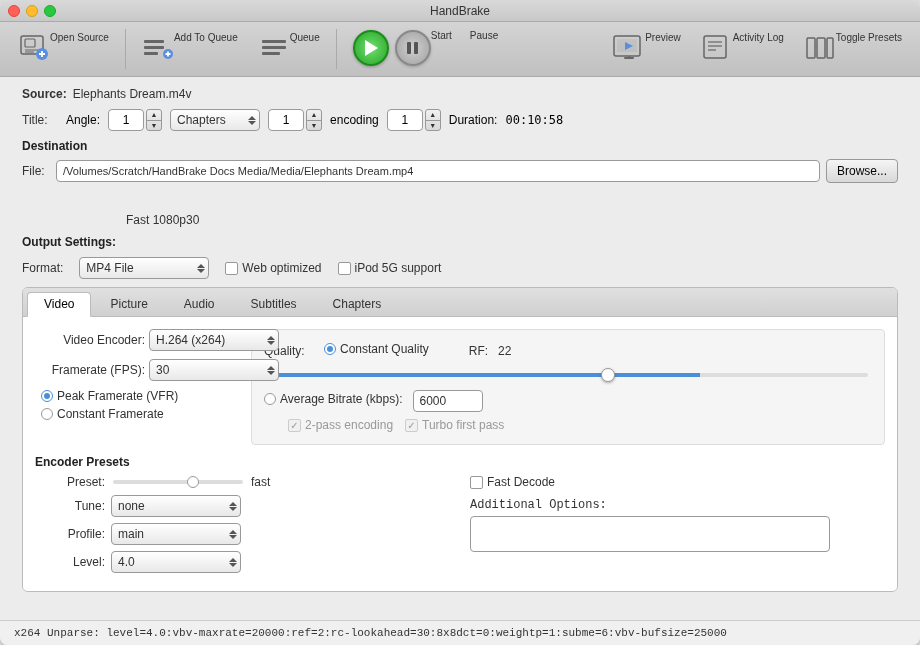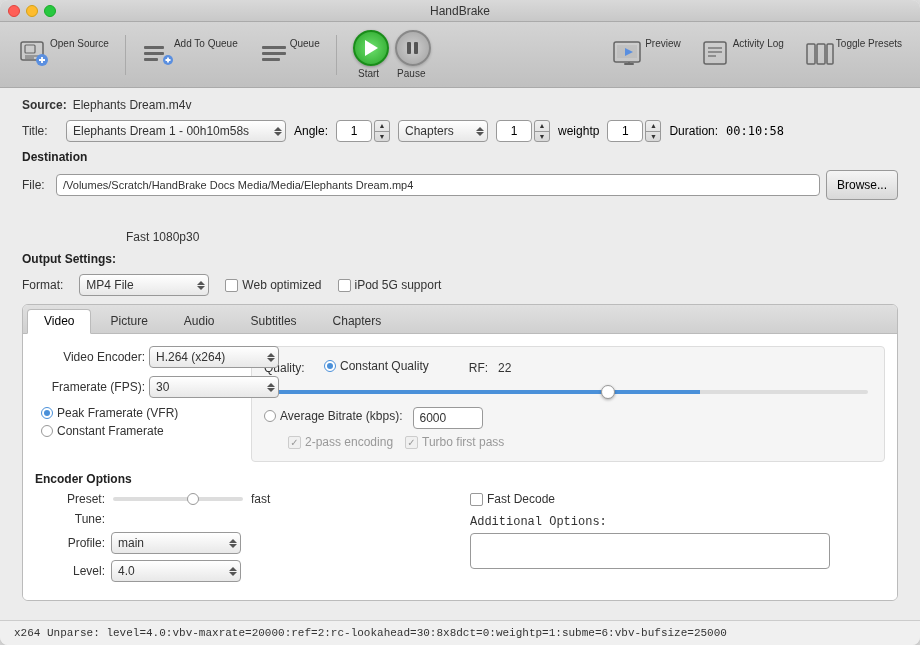--- a/index.html
+++ b/index.html
@@ -256,21 +256,21 @@
       flex: 1;
       height: 22px;
       border: 1px solid #999;
       border-radius: 4px;
       background: white;
       padding: 0 6px;
       font-size: 11px;
       color: #333;
     }
     .browse-btn {
-      height: 30px;
+      height: 24px;
       padding: 0 10px;
       background: linear-gradient(to bottom, #f5f5f5, #d8d8d8);
       border: 1px solid #999;
       border-radius: 4px;
       font-size: 12px;
       cursor: pointer;
       white-space: nowrap;
     }
     .output-settings-row {
       display: flex;
@@ -584,21 +584,21 @@
       <div class="toolbar-icon">
         <svg width="32" height="32" viewBox="0 0 32 32">
           <rect x="4" y="8" width="24" height="3" rx="1" fill="#666"></rect>
           <rect x="4" y="14" width="24" height="3" rx="1" fill="#666"></rect>
           <rect x="4" y="20" width="18" height="3" rx="1" fill="#666"></rect>
         </svg>
       </div>
       <span class="toolbar-label">Queue</span>
     </div>
     <div class="toolbar-separator"></div>
-    <div style="display:flex;flex-direction:column;align-items:center;padding:2px 8px;cursor:pointer;">
+    <div style="display:flex;flex-direction:row;align-items:flex-start;padding:2px 8px;cursor:pointer;">
       <div style="display:flex;gap:6px;margin-bottom:2px;">
         <div class="start-btn"></div>
         <div class="pause-btn">
           <div class="pause-bar"></div>
           <div class="pause-bar"></div>
         </div>
       </div>
       <div style="display:flex;gap:18px;">
         <span class="toolbar-label">Start</span>
         <span class="toolbar-label">Pause</span>
@@ -644,26 +644,20 @@
 
   <div class="content">
 
     <div class="source-line">
       <strong>Source:</strong>
       <span>Elephants Dream.m4v</span>
     </div>
 
     <div class="form-row">
       <span class="form-label">Title:</span>
-      <div class="mac-select-wrapper">
-        <select class="mac-select" style="width:220px;">
-          <option>Elephants Dream 1 - 00h10m58s</option>
-        </select>
-        <div class="mac-select-arrow"></div>
-      </div>
       <span>Angle:</span>
       <div class="mac-stepper">
         <input type="text" value="1" style="width: 36px;">
         <div class="stepper-btns">
           <div class="stepper-btn">▲</div>
           <div class="stepper-btn">▼</div>
         </div>
       </div>
       <div class="mac-select-wrapper">
         <select class="mac-select select-narrow">
@@ -671,21 +665,21 @@
         </select>
         <div class="mac-select-arrow"></div>
       </div>
       <div class="mac-stepper">
         <input type="text" value="1" style="width: 36px;">
         <div class="stepper-btns">
           <div class="stepper-btn">▲</div>
           <div class="stepper-btn">▼</div>
         </div>
       </div>
-      <span>weightp</span>
+      <span>encoding</span>
       <div class="mac-stepper">
         <input type="text" value="1" style="width: 36px;">
         <div class="stepper-btns">
           <div class="stepper-btn">▲</div>
           <div class="stepper-btn">▼</div>
         </div>
       </div>
       <span>Duration:</span>
       <span style="font-family: monospace;">00:10:58</span>
     </div>
@@ -795,30 +789,38 @@
               </label>
               <label class="disabled-check">
                 <div class="mac-checkbox-disabled checked"></div>
                 <span>Turbo first pass</span>
               </label>
             </div>
           </div>
         </div>
 
         <div class="encoder-section">
-          <div class="encoder-heading">Encoder Options</div>
+          <div class="encoder-heading">Encoder Presets</div>
           <div class="encoder-grid">
             <div class="encoder-left">
               <div class="preset-slider-row">
                 <span class="preset-label-left">Preset:</span>
                 <input type="range" class="preset-slider" min="0" max="8" value="5" style="">
                 <span class="preset-value">fast</span>
               </div>
               <div class="encoder-row">
                 <span class="enc-label">Tune:</span>
+                <div class="mac-select-wrapper">
+                  <select class="mac-select" style="width:130px;">
+                    <option>none</option>
+                    <option>film</option>
+                    <option>animation</option>
+                  </select>
+                  <div class="mac-select-arrow"></div>
+                </div>
               </div>
               <div class="encoder-row">
                 <span class="enc-label">Profile:</span>
                 <div class="mac-select-wrapper">
                   <select class="mac-select" style="width:130px;">
                     <option>main</option>
                     <option>high</option>
                     <option>baseline</option>
                   </select>
                   <div class="mac-select-arrow"></div>

